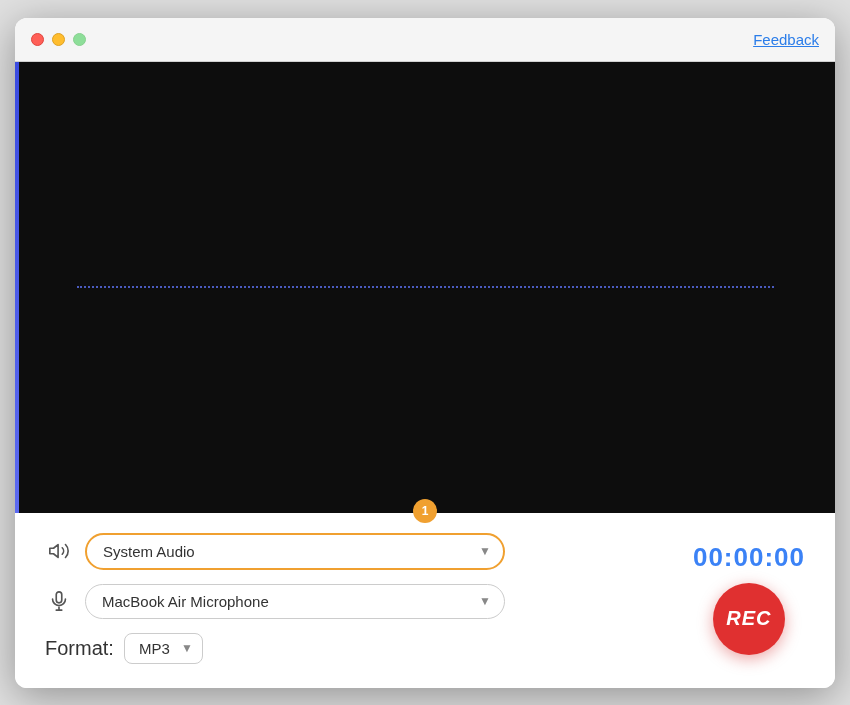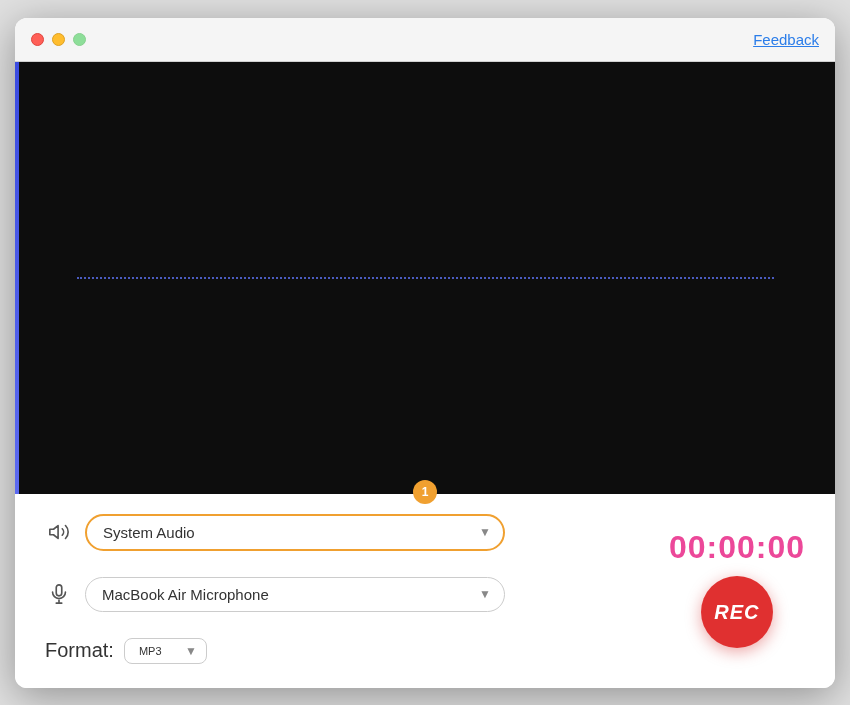--- a/index.html
+++ b/index.html
@@ -123,21 +123,21 @@
     .controls-grid {
       display: grid;
       grid-template-columns: 1fr auto;
       gap: 14px 20px;
       align-items: center;
     }
 
     .controls-left {
       display: flex;
       flex-direction: column;
-      gap: 26px;
+      gap: 14px;
     }
 
     .controls-right {
       display: flex;
       flex-direction: column;
       align-items: center;
       gap: 10px;
       justify-content: center;
     }
 
@@ -210,42 +210,42 @@
 
     .format-select-wrapper {
       position: relative;
     }
 
     .format-select-wrapper select {
       appearance: none;
       -webkit-appearance: none;
       border: 1.5px solid #cccccc;
       border-radius: 8px;
-      padding: 6px 38px 6px 14px;
-      font-size: 11px;
+      padding: 6px 24px 6px 14px;
+      font-size: 15px;
       color: #333;
       background: white;
       cursor: pointer;
       outline: none;
     }
 
     .format-select-wrapper .chevron {
       position: absolute;
       right: 10px;
       top: 50%;
       transform: translateY(-50%);
       pointer-events: none;
       color: #888;
       font-size: 12px;
     }
 
     .timer {
-      font-size: 32px;
+      font-size: 26px;
       font-weight: 700;
-      color: #ec4899;
+      color: #3b82f6;
       letter-spacing: 1px;
       font-variant-numeric: tabular-nums;
     }
 
     .rec-button {
       width: 72px;
       height: 72px;
       border-radius: 50%;
       background: #e03030;
       border: none;

